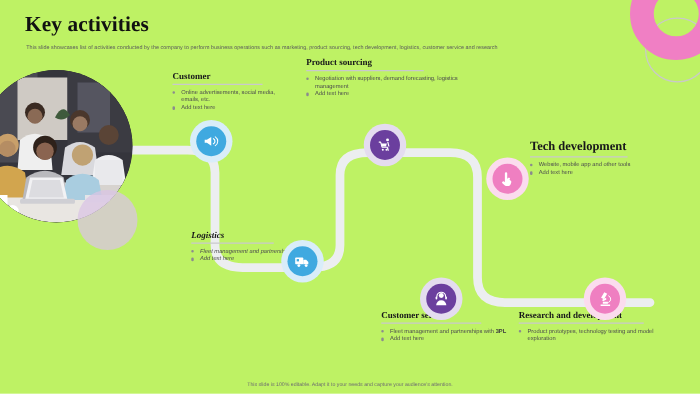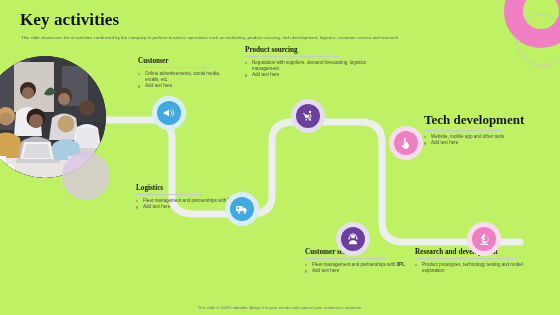--- a/index.html
+++ b/index.html
@@ -219,35 +219,35 @@
       <path d="M15 8h1.6l1.6 6h-1.6z" fill="#fff"></path>
       <path d="M16 14l1.4 6h-1.6l-1.2-4z" fill="#fff"></path>
       <path d="M4 8h2l2 7h7" stroke="#fff" stroke-width="1.5" fill="none" stroke-linecap="round" stroke-linejoin="round"></path>
       <path d="M6.5 10h8l-1 4h-6z" fill="#fff"></path>
       <circle cx="9" cy="18.5" r="1.4" fill="#fff"></circle>
       <circle cx="14" cy="18.5" r="1.4" fill="#fff"></circle>
     </svg>
   </div>
 
   <div class="node" style="left:424px;top:112px;width:106px;">
-    <div class="node-head" style="font-size:13px;">Tech development</div>
+    <div class="node-head" style="font-size:10px;">Tech development</div>
     <div class="rule" style="width:78px;"></div>
     <ul class="blist">
       <li>Website, mobile app and other tools</li>
       <li>Add text here</li>
     </ul>
   </div>
   <div class="halo" style="left:389px;top:126px;width:34px;height:34px;background:#fbdcee;"></div>
   <div class="badge" style="left:394px;top:131px;width:24px;height:24px;background:#ef7fc1;">
     <svg width="14" height="14" viewBox="0 0 24 24">
       <path d="M10 3a1.6 1.6 0 0 1 1.6 1.6V12l1.4-1.2a1.5 1.5 0 0 1 2.2 2l-.6.7 1 .4a2.6 2.6 0 0 1 1.5 3.2l-.8 2.6a3 3 0 0 1-2.9 2.1h-3.2a3.4 3.4 0 0 1-2.6-1.2L5 18.2a1.6 1.6 0 0 1 2.2-2.3l1.2 1V4.6A1.6 1.6 0 0 1 10 3z" fill="#fff"></path>
     </svg>
   </div>
 
-  <div class="node" style="left:136px;top:184px;width:100px;">
+  <div class="node" style="left:153px;top:184px;width:100px;font-style:italic;">
     <div class="node-head" style="font-size:7.2px;">Logistics</div>
     <div class="rule" style="width:66px;"></div>
     <ul class="blist">
       <li><span>Fleet management and partnerships with </span><b>3PL</b></li>
       <li>Add text here</li>
     </ul>
   </div>
   <div class="halo" style="left:225px;top:192px;width:34px;height:34px;background:#d9edf9;"></div>
   <div class="badge" style="left:230px;top:197px;width:24px;height:24px;background:#3fa9e0;">
     <svg width="14" height="14" viewBox="0 0 24 24">

